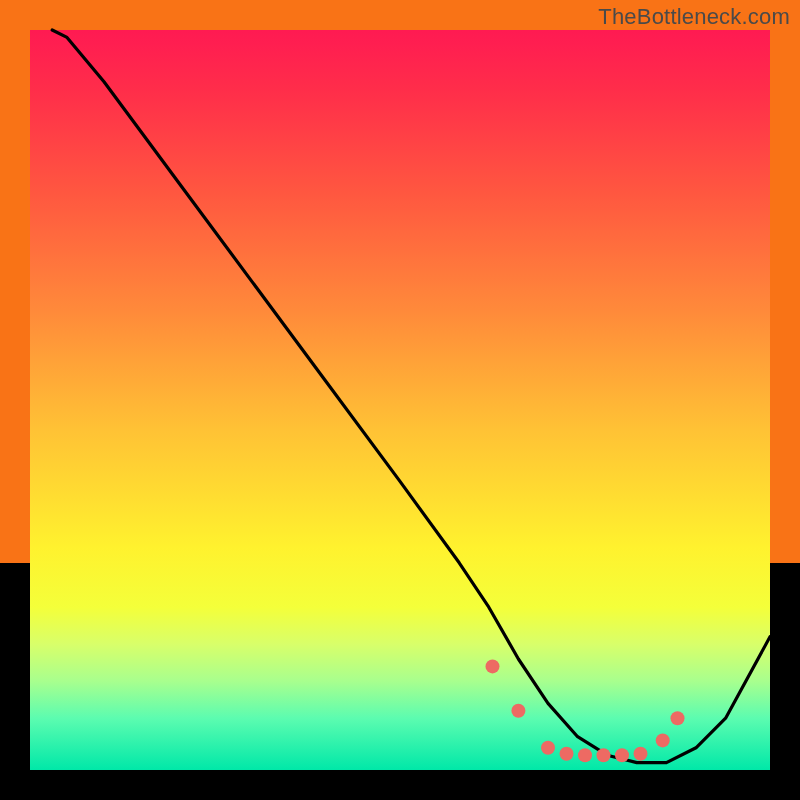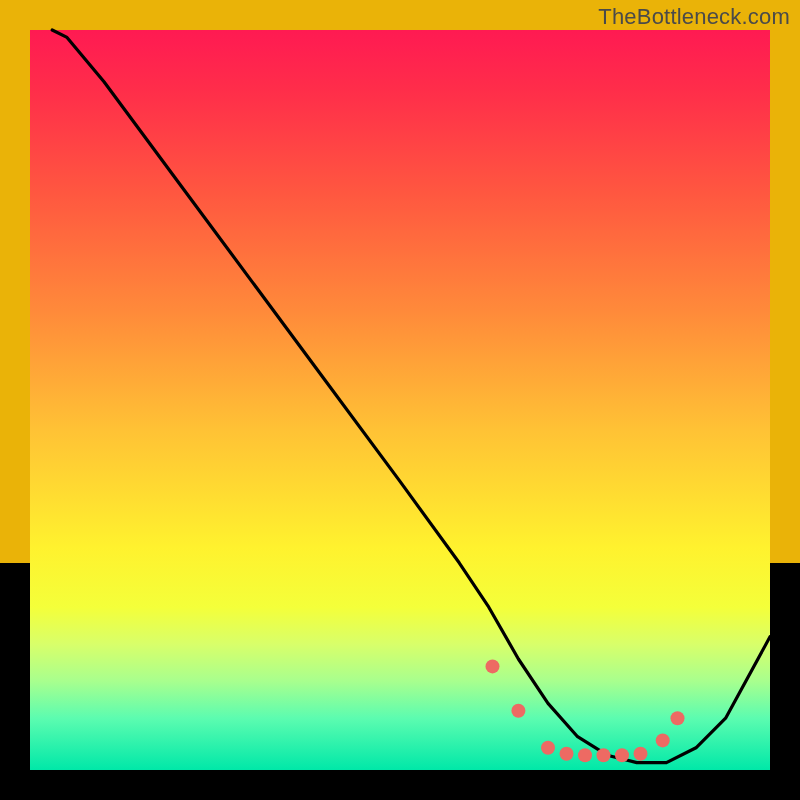--- a/index.html
+++ b/index.html
@@ -8,21 +8,21 @@
     width: 800px;
     height: 800px;
     background: #000;
     font-family: Arial, Helvetica, sans-serif;
     overflow: hidden;
   }
   .frame {
     position: relative;
     width: 800px;
     height: 563px;
-    background: #eab308;
+    background: #f97316;
   }
   .plot {
     position: absolute;
     left: 30px;
     top: 30px;
     width: 740px;
     height: 740px;
     
     background: linear-gradient(
       to bottom,

